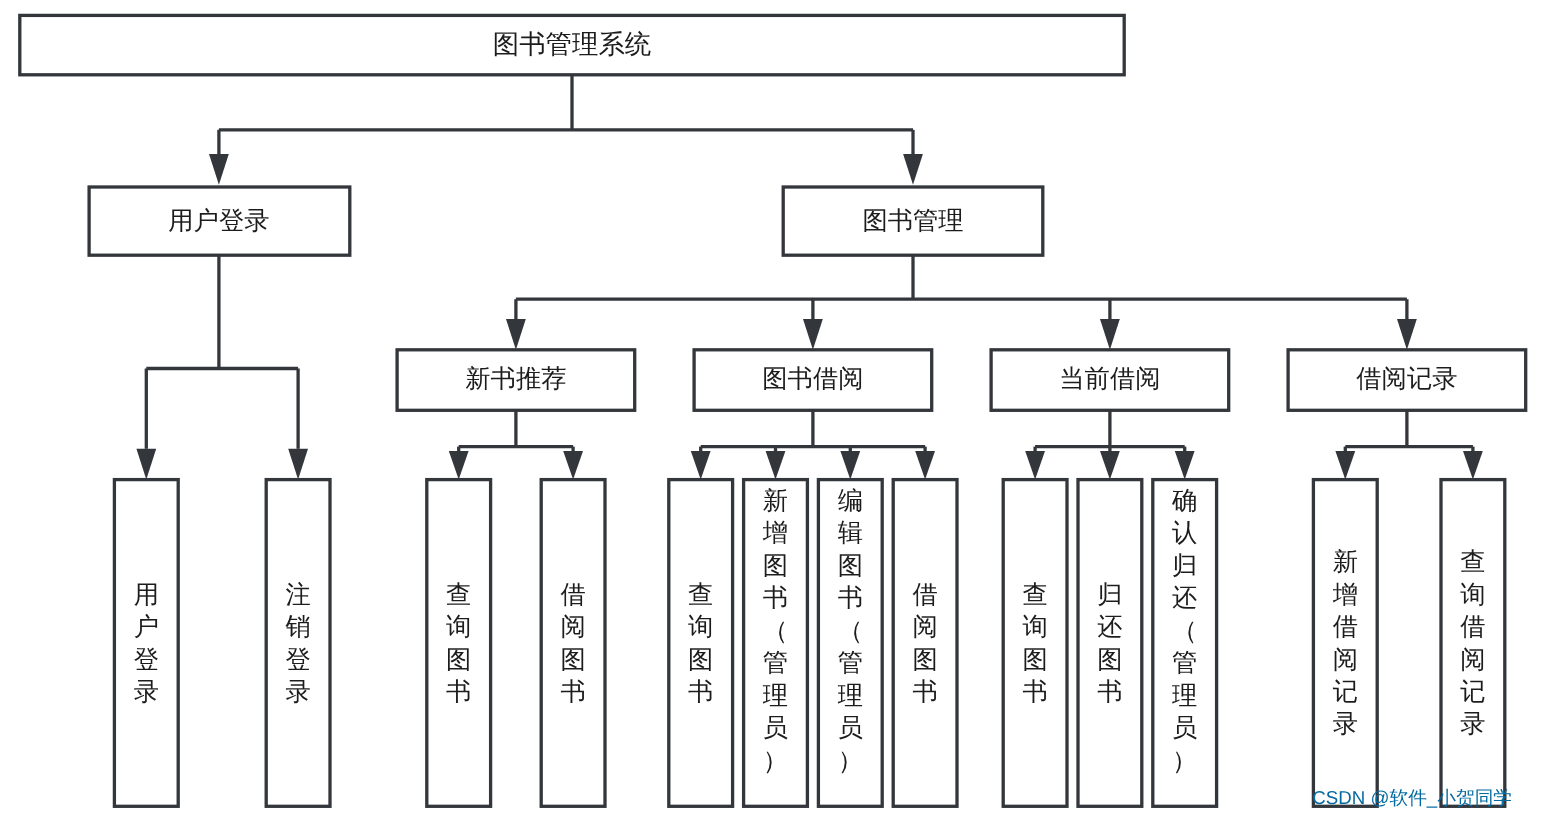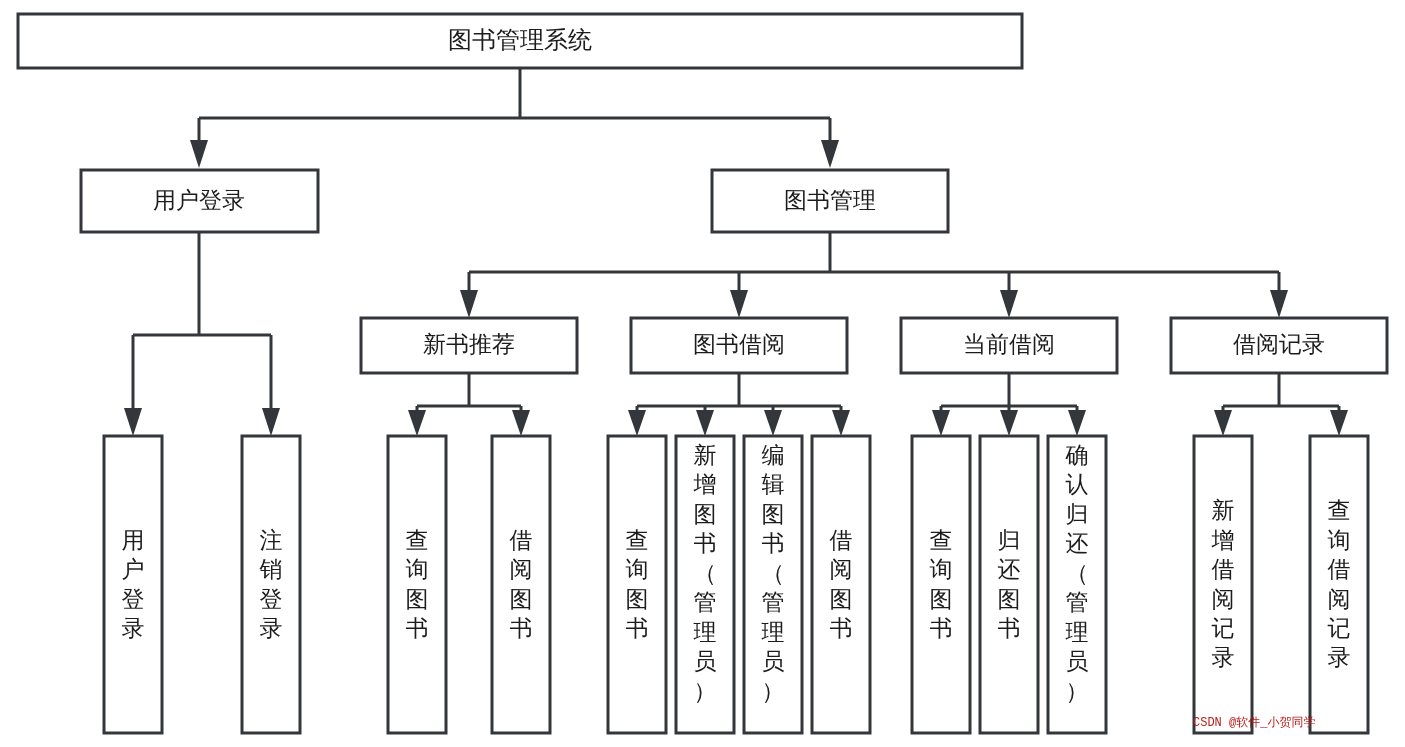--- a/index.html
+++ b/index.html
@@ -75,23 +75,23 @@
     text-align: center;
   }
   .vlabel.centered {
     justify-content: center;
   }
   .vlabel.topped {
     justify-content: flex-start;
   }
   .watermark {
     position: absolute;
-    font-family: Liberation Mono, monospace;
-    font-size: 12px;
-    color: #b91c1c;
+    font-family: Liberation Sans, sans-serif;
+    font-size: 17px;
+    color: #0369a1;
     left: 1193px;
     top: 714px;
     white-space: nowrap;
     user-select: none;
   }
 </style>
 </head>
 <body>
 
 <div id="diagram-root">

